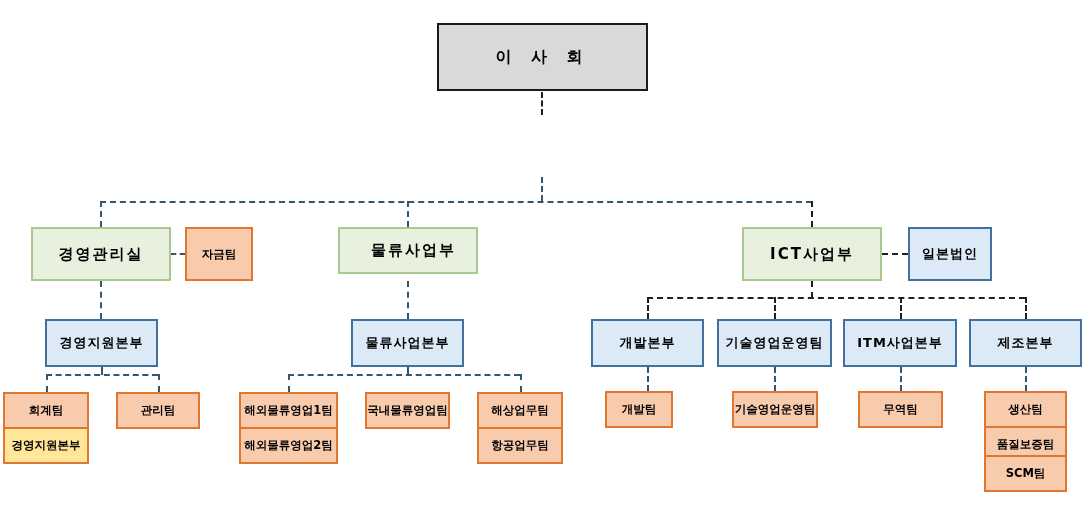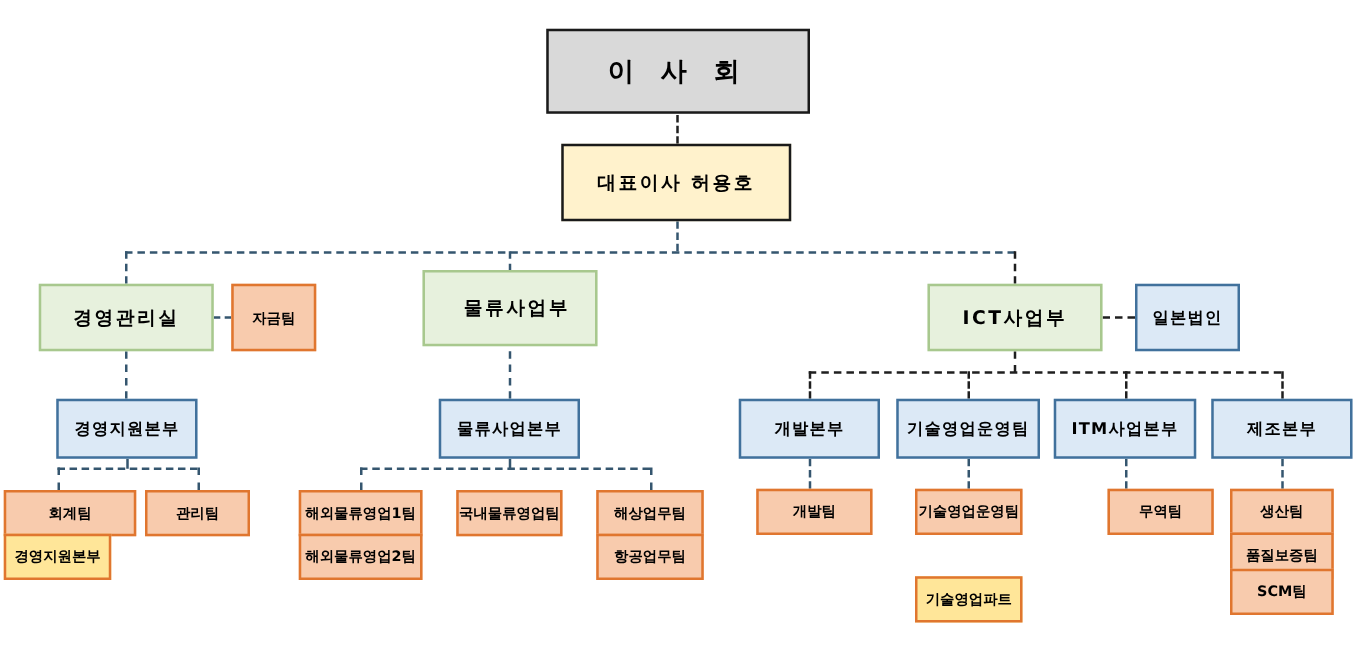--- a/index.html
+++ b/index.html
@@ -21,21 +21,21 @@
     color: #000;
     white-space: nowrap;
     text-align: center;
   }
   .gray   { background: #D9D9D9; border: 2px solid #1a1a1a; }
   .cream  { background: #FFF2CC; border: 2px solid #1a1a1a; }
   .green  { background: #E7F1DD; border: 2px solid #A8C88E; text-align: center; }
   .blue   { background: #DCE9F6; border: 2px solid #41719C; }
   .orange { background: #F8CBAD; border: 2px solid #E0762F; }
   .yellow { background: #FFE699; border: 2px solid #E0762F; }
-  .fs20 { font-size: 21px; letter-spacing: 7px; }
+  .fs20 { font-size: 16px; letter-spacing: 7px; }
   .fs15 { font-size: 15px; letter-spacing: 2px; }
   .fs13 { font-size: 13px; letter-spacing: 1px; }
   .fs12 { font-size: 11.5px; letter-spacing: 0; }
   .vline { position: absolute; width: 0; border-left: 2px dashed #35566F; }
   .hline { position: absolute; height: 0; border-top: 2px dashed #35566F; }
   .dark  { border-color: #1f1f1f; }
 </style>
 </head>
 <body>
 
@@ -67,48 +67,46 @@
   <div class="vline dark" style="left:647px; top:297px; height:22px;"></div>
   <div class="vline dark" style="left:774px; top:297px; height:22px;"></div>
   <div class="vline dark" style="left:900px; top:297px; height:22px;"></div>
   <div class="vline dark" style="left:1025px; top:297px; height:22px;"></div>
   <div class="vline" style="left:647px; top:367px; height:24px;"></div>
   <div class="vline" style="left:774px; top:367px; height:24px;"></div>
   <div class="vline" style="left:900px; top:367px; height:24px;"></div>
   <div class="vline" style="left:1025px; top:367px; height:24px;"></div>
 
   <div class="box gray fs20" style="left:437px; top:23px; width:211px; height:68px;">이 사 회</div>
-  <div class="box cream fs15" style="left:449px; top:115px; width:184px; height:62px;">대표이사 허용호</div>
 
   <div class="box green fs15" style="left:31px; top:227px; width:140px; height:54px;">경영관리실</div>
   <div class="box orange fs12" style="left:185px; top:227px; width:68px; height:54px;">자금팀</div>
   <div class="box blue fs13" style="left:45px; top:319px; width:113px; height:48px;">경영지원본부</div>
-  <div class="box orange fs12" style="left:3px; top:392px; width:106px; height:37px;">회계팀</div>
+  <div class="box orange fs12" style="left:3px; top:392px; width:86px; height:37px;">회계팀</div>
   <div class="box yellow fs12" style="left:3px; top:427px; width:86px; height:37px;">경영지원본부</div>
   <div class="box orange fs12" style="left:116px; top:392px; width:84px; height:37px;">관리팀</div>
 
-  <div class="box green fs15" style="left:338px; top:216px; width:140px; height:61px;padding-left:11px;">물류사업부</div>
+  <div class="box green fs15" style="left:338px; top:227px; width:140px; height:47px;padding-left:11px;">물류사업부</div>
   <div class="box blue fs13" style="left:351px; top:319px; width:113px; height:48px;">물류사업본부</div>
   <div class="box orange fs12" style="left:239px; top:392px; width:99px; height:37px;">해외물류영업1팀</div>
   <div class="box orange fs12" style="left:239px; top:427px; width:99px; height:37px;">해외물류영업2팀</div>
   <div class="box orange fs12" style="left:365px; top:392px; width:85px; height:37px;">국내물류영업팀</div>
   <div class="box orange fs12" style="left:477px; top:392px; width:86px; height:37px;">해상업무팀</div>
   <div class="box orange fs12" style="left:477px; top:427px; width:86px; height:37px;">항공업무팀</div>
 
   <div class="box green fs15" style="left:742px; top:227px; width:140px; height:54px;">ICT사업부</div>
   <div class="box blue fs13" style="left:908px; top:227px; width:84px; height:54px;">일본법인</div>
   <div class="box blue fs13" style="left:591px; top:319px; width:113px; height:48px;">개발본부</div>
   <div class="box blue fs13" style="left:717px; top:319px; width:115px; height:48px;">기술영업운영팀</div>
   <div class="box blue fs13" style="left:843px; top:319px; width:114px; height:48px;">ITM사업본부</div>
   <div class="box blue fs13" style="left:969px; top:319px; width:113px; height:48px;">제조본부</div>
 
-  <div class="box orange fs12" style="left:605px; top:391px; width:93px; height:37px;">개발팀</div>
+  <div class="box orange fs12" style="left:605px; top:391px; width:68px; height:37px;">개발팀</div>
 
   <div class="box orange fs12" style="left:732px; top:391px; width:86px; height:37px;">기술영업운영팀</div>
-  <div class="box yellow fs12" style="left:732px; top:461px; width:86px; height:37px;">기술영업파트</div>
 
-  <div class="box orange fs12" style="left:858px; top:391px; width:85px; height:37px;margin-left:28px;">무역팀</div>
+  <div class="box orange fs12" style="left:858px; top:391px; width:85px; height:37px;">무역팀</div>
 
   <div class="box orange fs12" style="left:984px; top:391px; width:83px; height:37px;">생산팀</div>
   <div class="box orange fs12" style="left:984px; top:426px; width:83px; height:37px;">품질보증팀</div>
   <div class="box orange fs12" style="left:984px; top:455px; width:83px; height:37px;">SCM팀</div>
 
 </div>
 
 </body></html>

